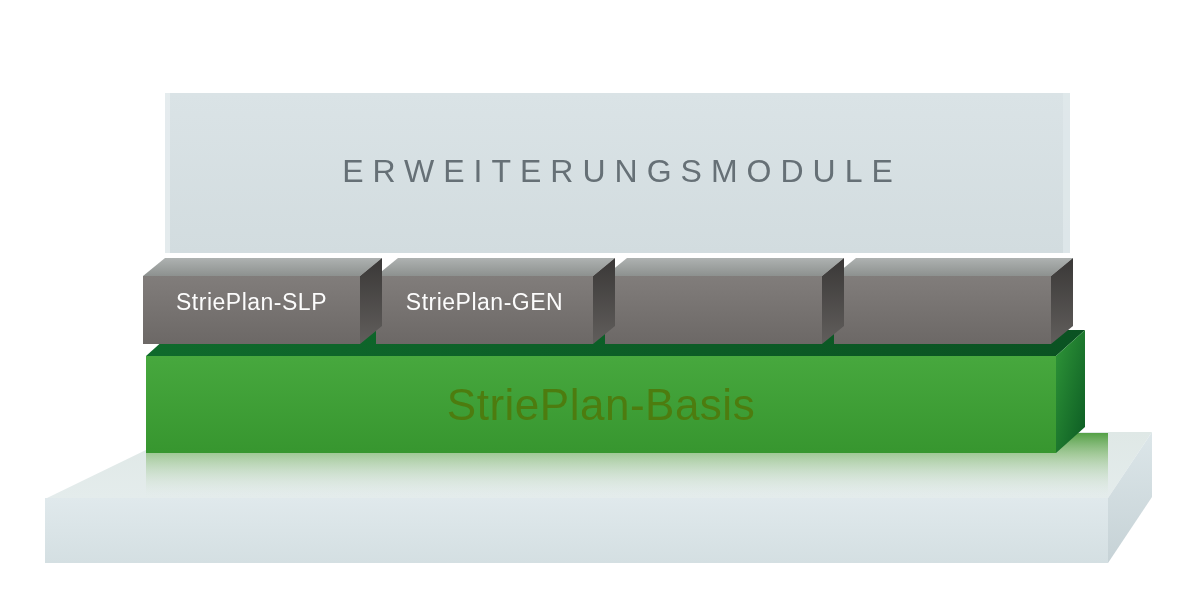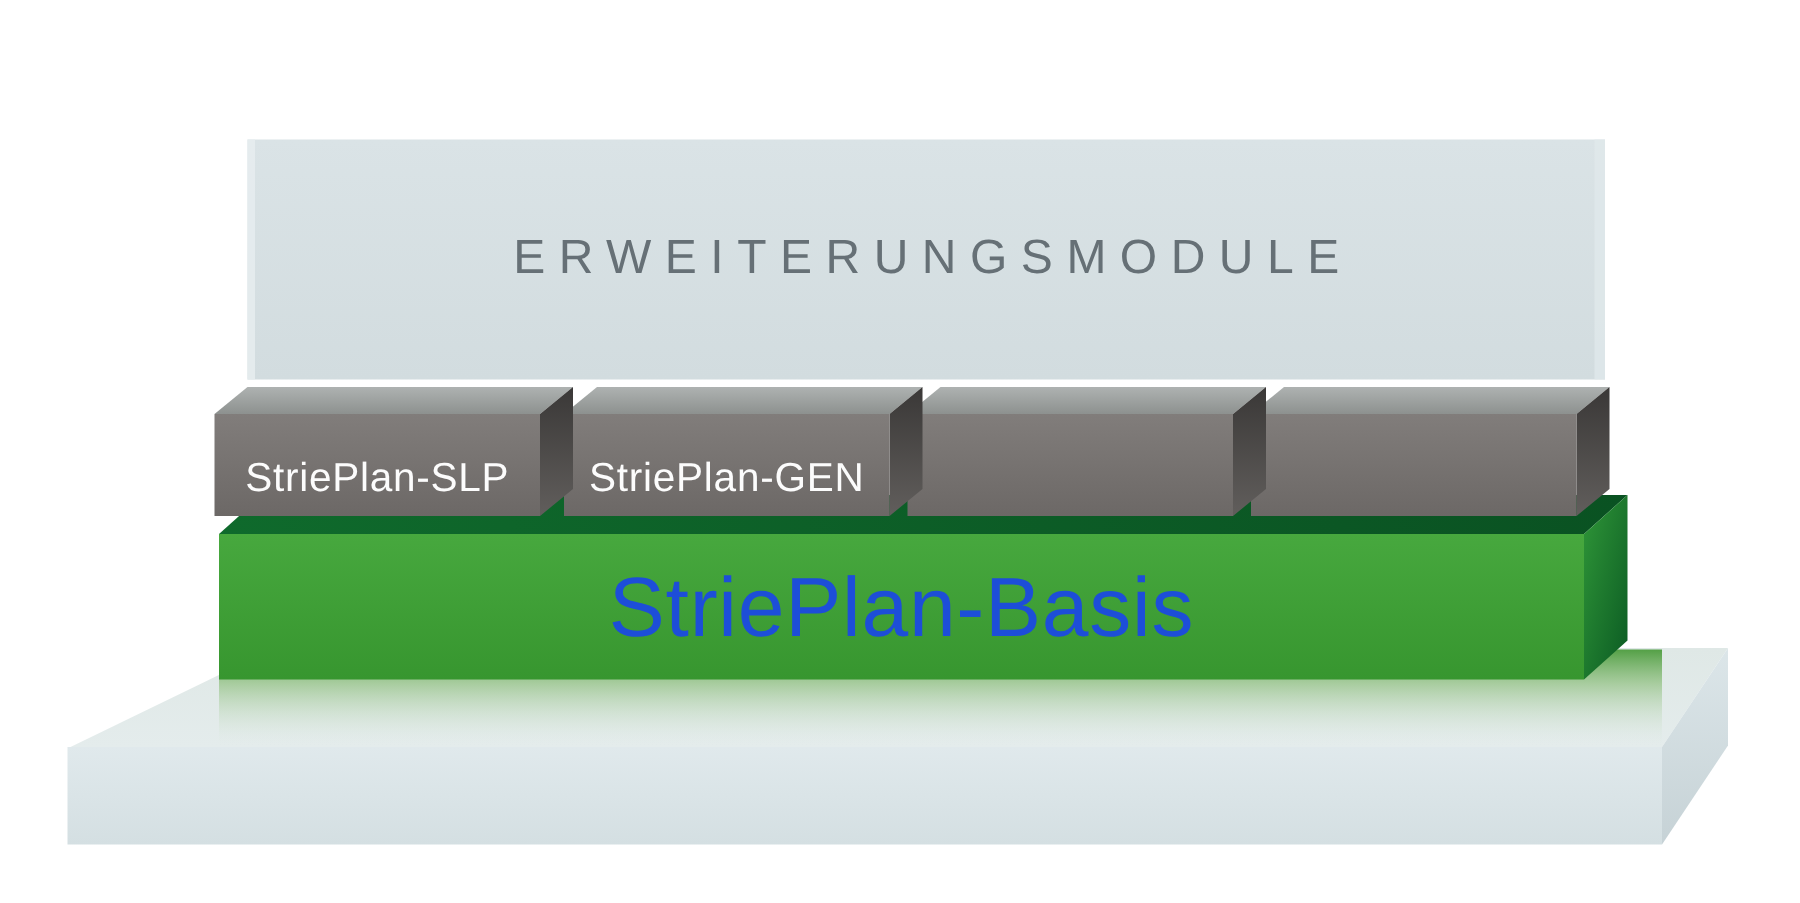--- a/index.html
+++ b/index.html
@@ -15,30 +15,30 @@
   .stage svg { position: absolute; left: 0; top: 0; }
   .label { position: absolute; text-align: center; white-space: nowrap; }
   .panel-title {
     left: 165px; top: 153px; width: 905px;
     font-size: 32px; letter-spacing: 9px; padding-left: 9px;
     box-sizing: border-box;
     color: #667076;
     font-weight: 400;
   }
   .module-label {
-    top: 284px; width: 217px; height: 64px; line-height: 68px;
-    font-size: 27px; color: #fcfcfc; letter-spacing: 0.5px;
+    top: 268px; width: 217px; height: 64px; line-height: 68px;
+    font-size: 23px; color: #fcfcfc; letter-spacing: 0.5px;
   }
   .m1 { left: 143px; }
   .m2 { left: 376px; text-align: center; }
   .m3 { left: 605px; }
   .m4 { left: 834px; }
   .basis-label {
     left: 146px; top: 356px; width: 910px; height: 97px; line-height: 97px;
-    font-size: 56px; color: #1d4ed8; letter-spacing: 0.5px;
+    font-size: 44px; color: #4d7c0f; letter-spacing: 0.5px;
   }
 </style>
 </head>
 <body>
 
 <div class="stage">
 
   <svg width="1200" height="602" viewBox="0 0 1200 602">
     <defs>
       <linearGradient id="panelGrad" x1="0" y1="0" x2="0" y2="1">

